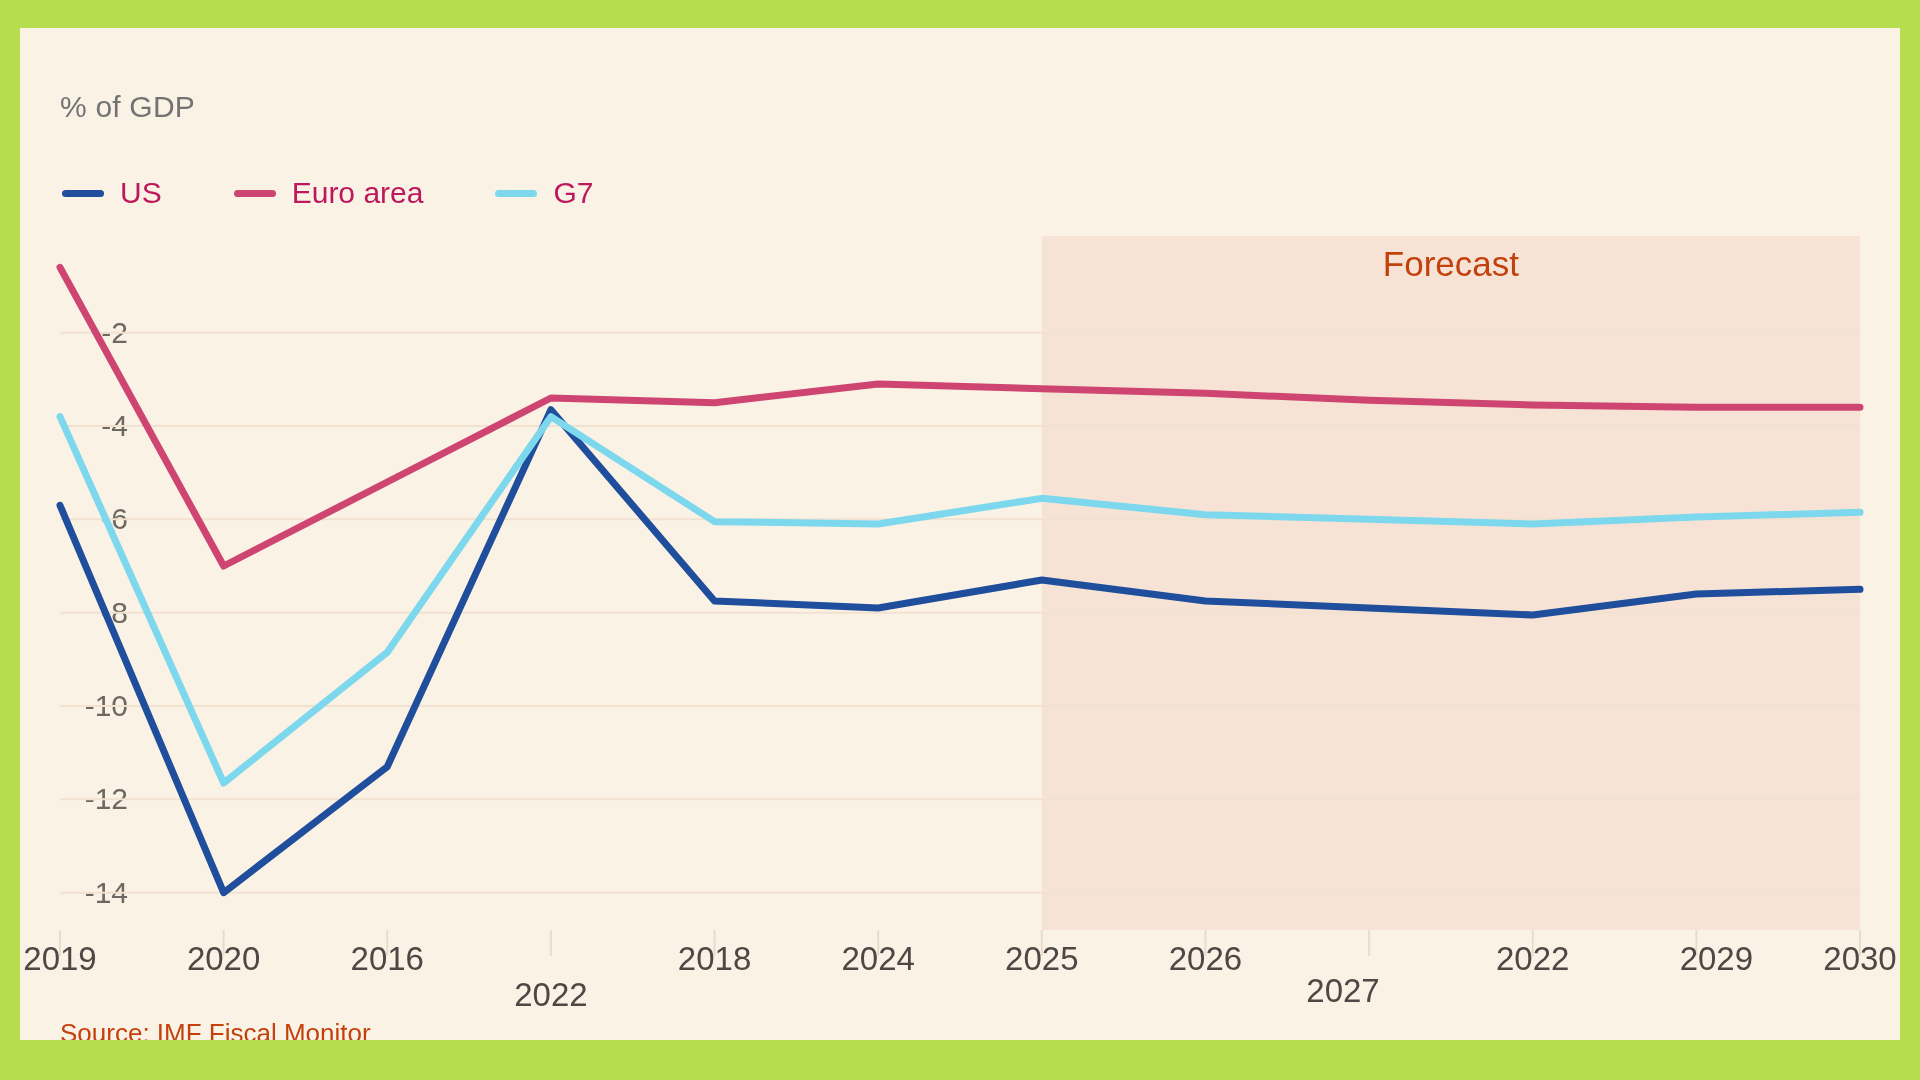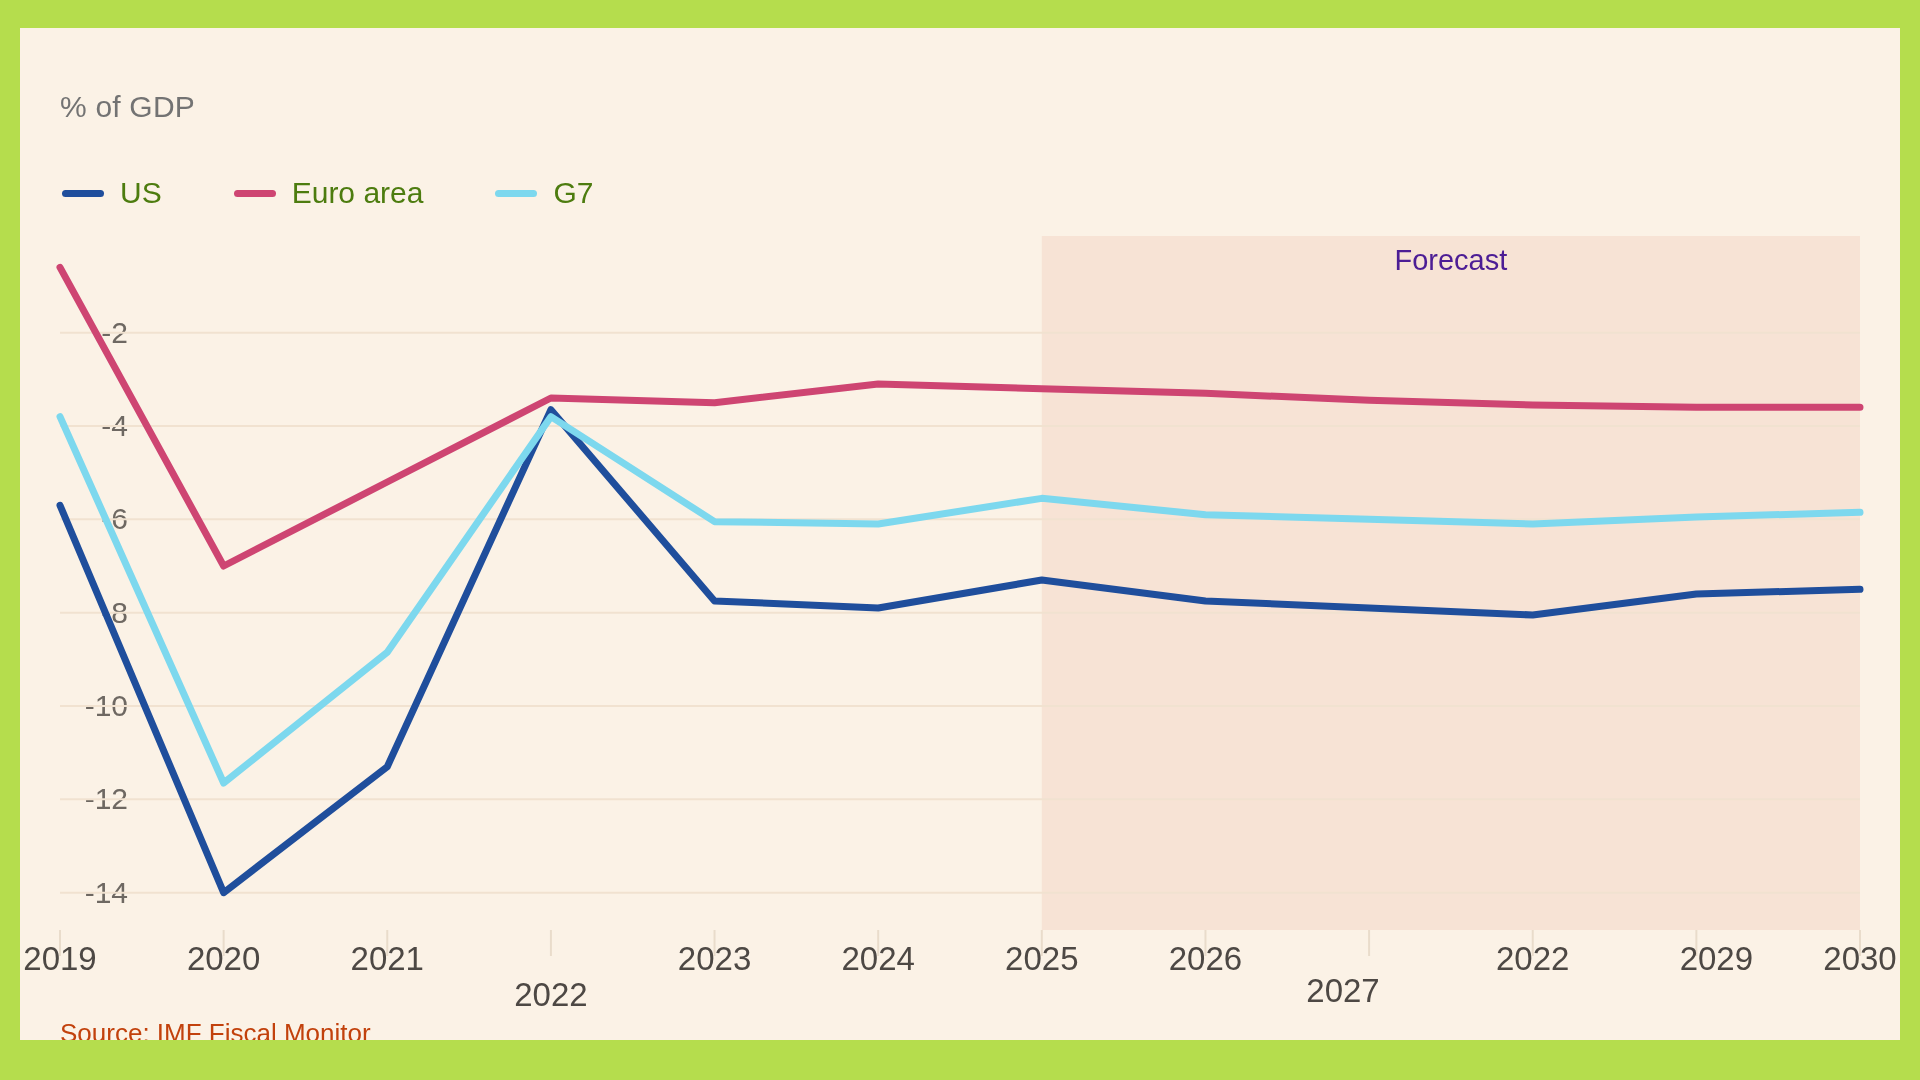--- a/index.html
+++ b/index.html
@@ -61,42 +61,42 @@
   }
   .legend-swatch {
     width: 42px;
     height: 7px;
     border-radius: 3.5px;
     margin-right: 16px;
     display: inline-block;
   }
   .legend-label {
     font-size: 30px;
-    color: #4d7c0f;
+    color: #be185d;
   }
 
   
   #plot {
     position: absolute;
     left: 40px;
     top: 230px;
     width: 1800px;
     height: 672px;
   }
   #plot svg {
     display: block;
     width: 100%;
     height: 100%;
     overflow: visible;
   }
 
   .forecast-label {
     position: absolute;
-    font-size: 29px;
-    color: #4c1d95;
+    font-size: 35px;
+    color: #c2410c;
     white-space: nowrap;
   }
 
   
   .ytick {
     position: absolute;
     right: 0;
     transform: translateY(-50%);
     font-size: 30px;
     color: #6e6862;
@@ -196,23 +196,23 @@
           <polyline points="0,247.33333333333331 163.63636363636365,634.6666666666666 327.2727272727273,508.66666666666663 490.9090909090909,151.66666666666666 654.5454545454546,343 818.1818181818181,350 981.8181818181818,322 1145.4545454545455,343 1309.0909090909092,350 1472.7272727272727,357 1636.3636363636363,335.99999999999994 1800,331.3333333333333" fill="none" stroke="#1f4e9c" stroke-width="7" stroke-linejoin="round" stroke-linecap="round"></polyline>
           <polyline points="0,9.33333333333333 163.63636363636365,308 327.2727272727273,224 490.9090909090909,140 654.5454545454546,144.66666666666669 818.1818181818181,126 981.8181818181818,130.66666666666666 1145.4545454545455,135.33333333333331 1309.0909090909092,142.33333333333334 1472.7272727272727,147 1636.3636363636363,149.33333333333334 1800,149.33333333333334" fill="none" stroke="#ce4572" stroke-width="7" stroke-linejoin="round" stroke-linecap="round"></polyline>
           <polyline points="0,158.66666666666666 163.63636363636365,525 327.2727272727273,394.33333333333326 490.9090909090909,158.66666666666666 654.5454545454546,263.66666666666663 818.1818181818181,265.99999999999994 981.8181818181818,240.33333333333331 1145.4545454545455,256.66666666666663 1309.0909090909092,261.3333333333333 1472.7272727272727,265.99999999999994 1636.3636363636363,259 1800,254.3333333333333" fill="none" stroke="#7dd8ee" stroke-width="7" stroke-linejoin="round" stroke-linecap="round"></polyline>
         </svg>
       <div class="forecast-label" id="forecast-label" style="left: 1390.91px; top: -14px; transform: translateX(-50%);">Forecast</div>
     </div>
 
     <div id="xlabels">
         <div class="xtick" style="left: 0px; top: 0px;">2019</div>
         <div class="xtick" style="left: 163.636px; top: 0px;">2020</div>
-        <div class="xtick" style="left: 327.273px; top: 0px;">2021</div>
+        <div class="xtick" style="left: 327.273px; top: 0px;">2016</div>
         <div class="xtick" style="left: 490.909px; top: 0px; margin-top: 36px;">2022</div>
-        <div class="xtick" style="left: 654.545px; top: 0px;">2023</div>
+        <div class="xtick" style="left: 654.545px; top: 0px;">2018</div>
         <div class="xtick" style="left: 818.182px; top: 0px;">2024</div>
         <div class="xtick" style="left: 981.818px; top: 0px;">2025</div>
         <div class="xtick" style="left: 1145.45px; top: 0px;">2026</div>
         <div class="xtick" style="left: 1283px; top: 0px; margin-top: 32px;">2027</div>
         <div class="xtick" style="left: 1472.73px; top: 0px;">2022</div>
         <div class="xtick" style="left: 1636.36px; top: 0px; margin-left: 20px;">2029</div>
         <div class="xtick" style="left: 1800px; top: 0px;">2030</div>
       </div>
 
     <div id="footnote">Source: IMF Fiscal Monitor</div>

